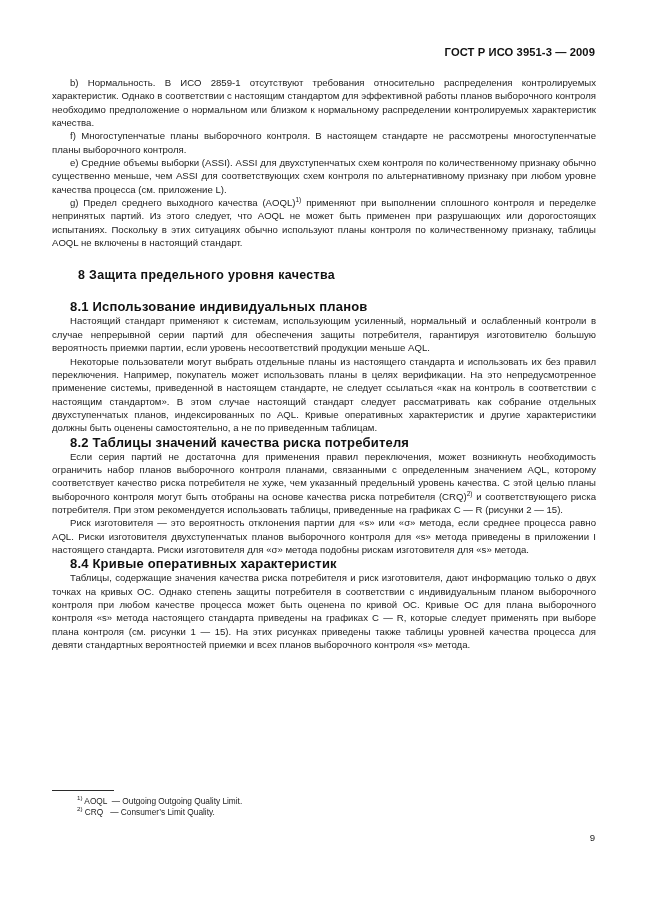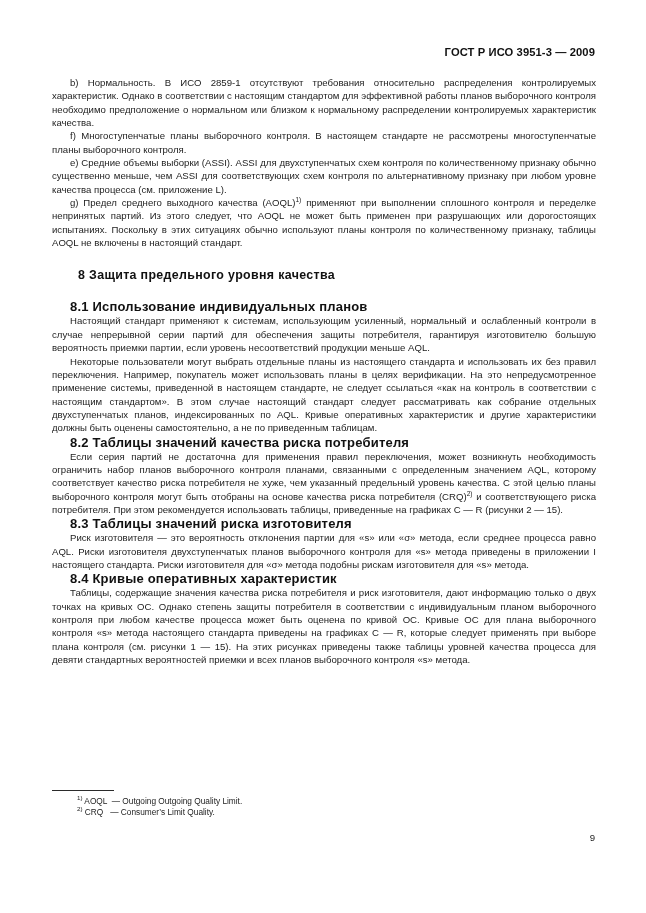--- a/index.html
+++ b/index.html
@@ -142,21 +142,20 @@
       <h2 class="sec-title">8 Защита предельного уровня качества</h2>
     </div>
 
     <h3 class="subsec-title">8.1 Использование индивидуальных планов</h3>
     <p class="para indent">Настоящий стандарт применяют к системам, использующим усиленный, нормальный и ослабленный контроли в случае непрерывной серии партий для обеспечения защиты потребителя, гарантируя изготовителю большую вероятность приемки партии, если уровень несоответствий продукции меньше AQL.</p>
     <p class="para indent">Некоторые пользователи могут выбрать отдельные планы из настоящего стандарта и использовать их без правил переключения. Например, покупатель может использовать планы в целях верификации. На это непредусмотренное применение системы, приведенной в настоящем стандарте, не следует ссылаться «как на контроль в соответствии с настоящим стандартом». В этом случае настоящий стандарт следует рассматривать как собрание отдельных двухступенчатых планов, индексированных по AQL. Кривые оперативных характеристик и другие характеристики должны быть оценены самостоятельно, а не по приведенным таблицам.</p>
 
     <h3 class="subsec-title subsec-gap-top">8.2 Таблицы значений качества риска потребителя</h3>
     <p class="para indent"><span>Если серия партий не достаточна для применения правил переключения, может возникнуть необходимость ограничить набор планов выборочного контроля планами, связанными с определенным значением AQL, которому соответствует качество риска потребителя не хуже, чем указанный предельный уровень качества. С этой целью планы выборочного контроля могут быть отобраны на основе качества риска потребителя (CRQ)</span><sup class="fn">2)</sup><span> и соответствующего риска потребителя. При этом рекомендуется использовать таблицы, приведенные на графиках C — R (рисунки 2 — 15).</span></p>
 
-    <h3 class="subsec-title subsec-gap-top">8.3 Таблицы значений риска изготовителя</h3>
     <p class="para indent">Риск изготовителя — это вероятность отклонения партии для «s» или «σ» метода, если среднее процесса равно AQL. Риски изготовителя двухступенчатых планов выборочного контроля для «s» метода приведены в приложении I настоящего стандарта. Риски изготовителя для «σ» метода подобны рискам изготовителя для «s» метода.</p>
 
     <h3 class="subsec-title subsec-gap-top">8.4 Кривые оперативных характеристик</h3>
     <p class="para indent">Таблицы, содержащие значения качества риска потребителя и риск изготовителя, дают информацию только о двух точках на кривых ОС. Однако степень защиты потребителя в соответствии с индивидуальным планом выборочного контроля при любом качестве процесса  может  быть оценена по кривой ОС. Кривые ОС для плана  выборочного  контроля  «s»  метода  настоящего стандарта приведены на графиках C — R, которые следует применять при выборе плана контроля (см. рисунки 1 — 15). На этих рисунках приведены также таблицы уровней качества процесса для девяти стандартных вероятностей приемки и всех планов выборочного контроля «s» метода.</p>
 
   </div>
 
   <div class="footnotes">
     <div class="fn-rule"></div>
     <p class="fn-line"><span class="fn-marker">1)</span><span> AOQL  — Outgoing Outgoing Quality Limit.</span></p>

